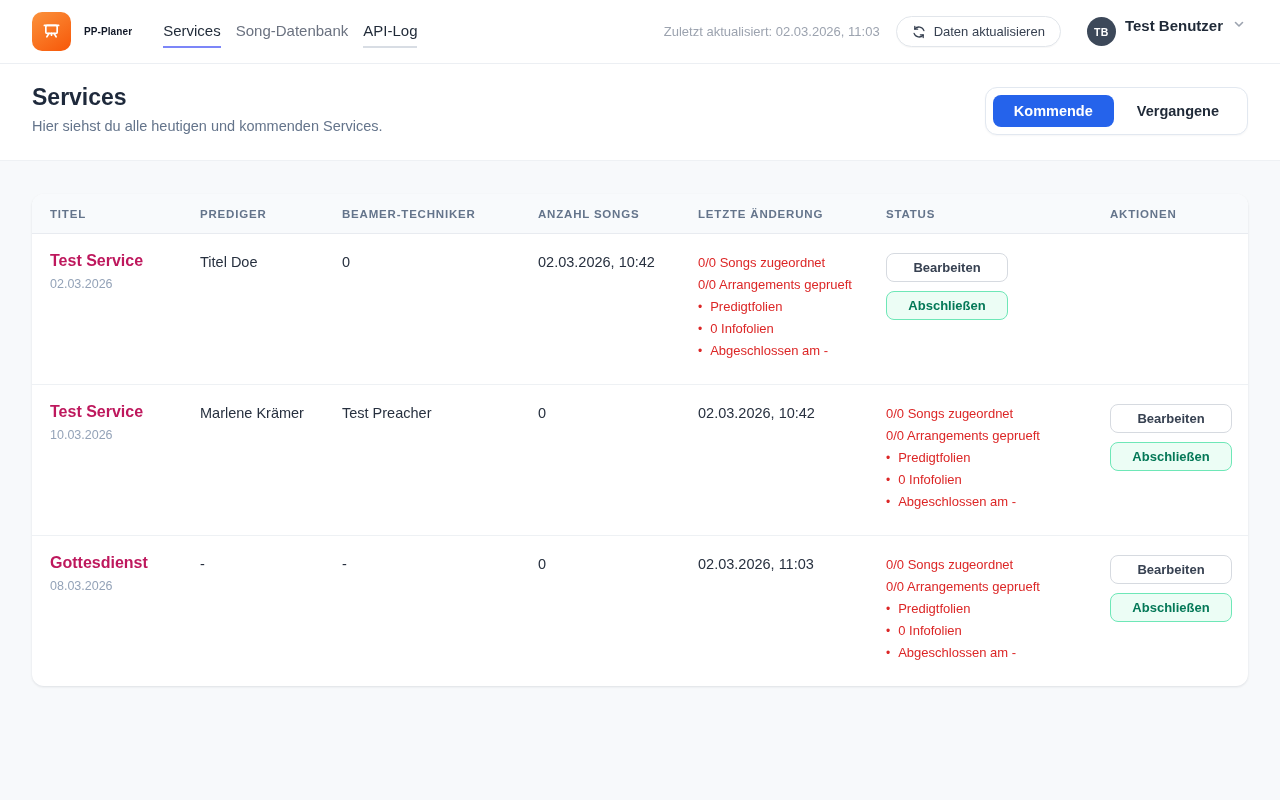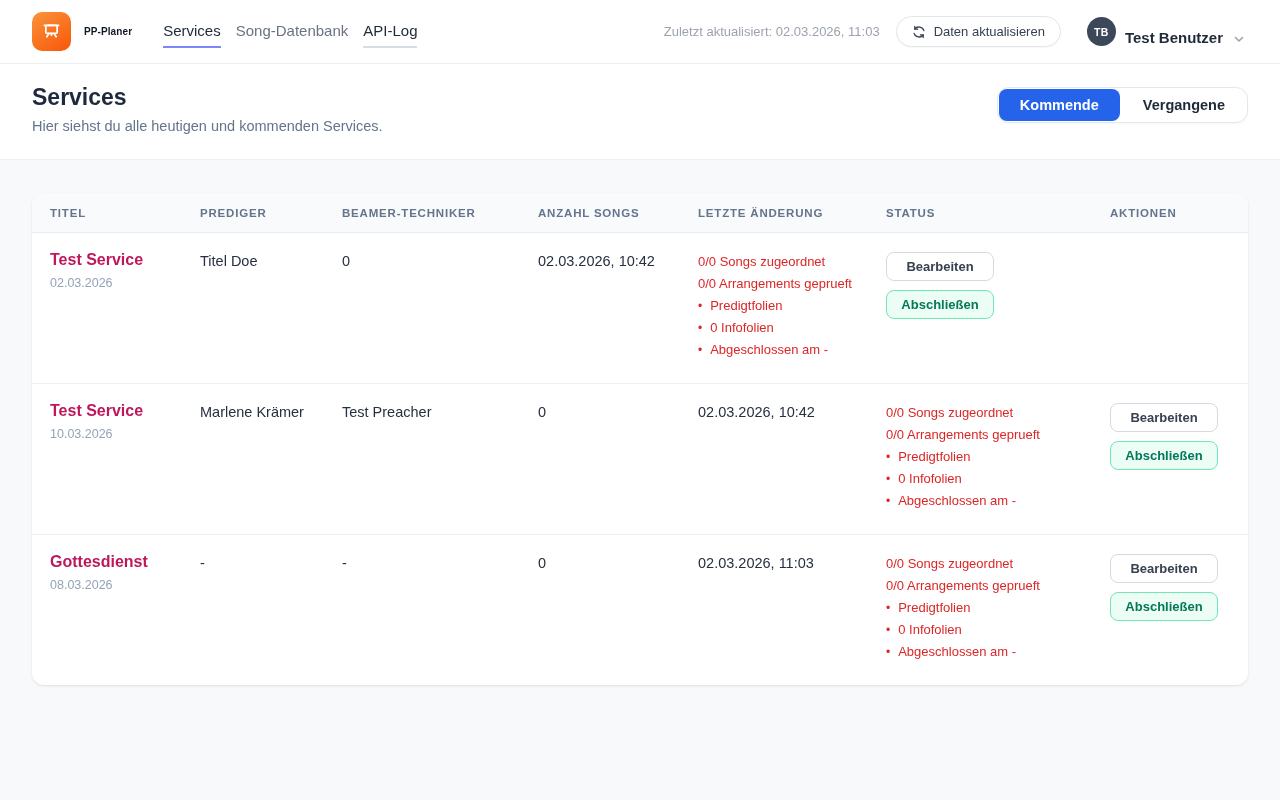--- a/index.html
+++ b/index.html
@@ -40,21 +40,21 @@
 
   .topbar-right { margin-left: auto; display: flex; align-items: center; }
   .last-updated { font-size: 13px; color: #9ca3af; margin-right: 16px; }
   .refresh-btn {
     display: flex; align-items: center; gap: 8px;
     height: 31px; padding: 8px 15px;
     background: #ffffff; border: 1px solid #e2e6eb; border-radius: 16px;
     font-family: inherit; font-size: 13px; font-weight: 500; color: #374151;
     cursor: pointer; box-shadow: 0 1px 1px rgba(16,24,40,.03);
   }
-  .user { display: flex; align-items: flex-end; gap: 9px; margin-left: 26px; cursor: pointer; }
+  .user { display: flex; align-items: flex-start; gap: 9px; margin-left: 26px; cursor: pointer; }
   .avatar {
     width: 29px; height: 29px; border-radius: 50%;
     background: #3c4859; color: #ffffff;
     font-size: 10.5px; font-weight: 700; letter-spacing: .04em;
     display: flex; align-items: center; justify-content: center;
   }
   .user-name { font-size: 15px; font-weight: 600; color: #1f2937; }
 
   
   .page-head {
@@ -62,21 +62,21 @@
     border-bottom: 1px solid #eef1f4;
     padding: 20px 32px 25px;
     display: flex; align-items: flex-start; justify-content: space-between;
   }
   .page-title { font-size: 23px; font-weight: 700; color: #1e293b; }
   .page-subtitle { font-size: 14.5px; color: #64748b; margin-top: 7px; }
 
   .segmented {
     display: flex; gap: 2px;
     background: #ffffff; border: 1px solid #e2e8f0; border-radius: 12px;
-    padding: 1px; margin-top: 3px;
+    padding: 7px; margin-top: 3px;
     box-shadow: 0 1px 2px rgba(16,24,40,.04);
   }
   .seg-btn {
     font-family: inherit; font-size: 14.5px; font-weight: 600;
     padding: 8px 21px; border-radius: 8px;
     border: none; background: transparent; color: #1f2937; cursor: pointer;
   }
   .seg-btn.active { background: #2563eb; color: #ffffff; }
 
   
@@ -107,21 +107,21 @@
   .cell-title .service-title { font-size: 16px; font-weight: 600; color: #be185d; line-height: 20px; }
   .cell-title .service-date { font-size: 12.5px; color: #94a3b8; margin-top: 6px; }
   .cell-plain { font-size: 14.5px; color: #27303f; padding-top: 2px; line-height: 19px; }
 
   .cell-status { padding-top: 1px; padding-right: 12px; }
   .status-line { font-size: 13px; line-height: 22px; color: #dc2626; }
   .status-line.bulleted::before { content: "•"; font-size: 12px; margin-right: 8px; color: #dc2626; }
 
   .cell-actions { display: flex; flex-direction: column; gap: 9px; padding-top: 2px; }
   .btn-edit, .btn-complete {
-    width: 108px; height: 29px;
+    width: 122px; height: 29px;
     border-radius: 8px;
     font-family: inherit; font-size: 13px; font-weight: 600;
     cursor: pointer;
   }
   .btn-edit { background: #ffffff; border: 1px solid #d6dae0; color: #374151; }
   .btn-complete { background: #ecfdf5; border: 1px solid #6ee7b7; color: #047857; }
 
   .icon { display: inline-flex; }
 </style>
 </head>

